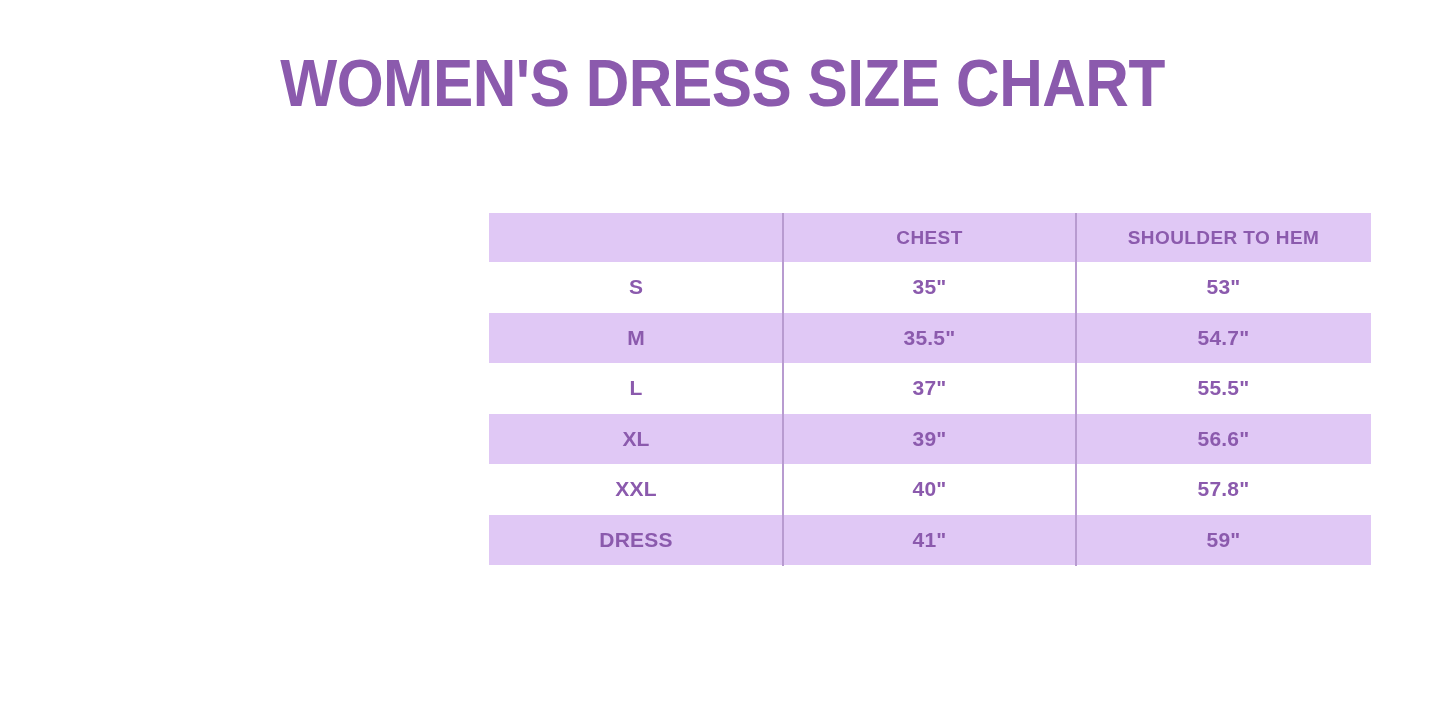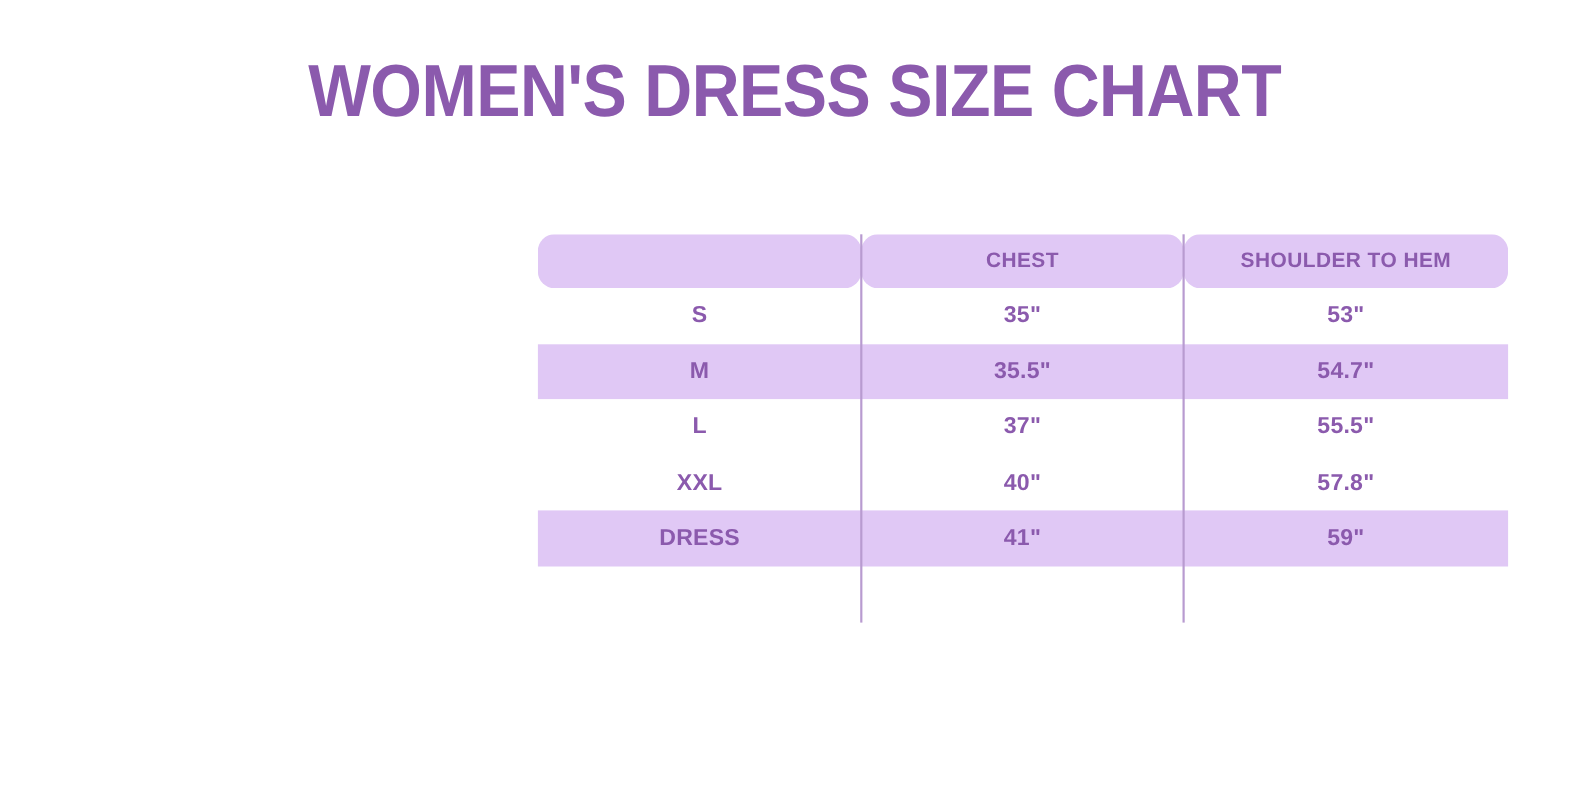--- a/index.html
+++ b/index.html
@@ -53,21 +53,20 @@
     border:0;
     padding:0;
   }
 
   
   tr.head-row { height:49px; background:#e0c8f5; }
   tr.head-row th {
     font-size:19px;
     letter-spacing:0.4px;
     height:49px;
-    border-radius:15px;
   }
   tr.head-row th.blank-head { font-size:0; }
 
   
   tr.data-row { height:50.5px; }
   tr.data-row td {
     font-size:21px;
     letter-spacing:0.2px;
     height:50.5px;
   }
@@ -117,20 +116,25 @@
         <tr class="data-row row-tint">
           <td>M</td>
           <td>35.5"</td>
           <td>54.7"</td>
         </tr>
         <tr class="data-row row-light">
           <td>L</td>
           <td>37"</td>
           <td>55.5"</td>
         </tr>
+        <tr class="data-row row-tint">
+          <td>XL</td>
+          <td>39"</td>
+          <td>56.6"</td>
+        </tr>
         <tr class="data-row row-light">
           <td>XXL</td>
           <td>40"</td>
           <td>57.8"</td>
         </tr>
         <tr class="data-row row-tint">
           <td>DRESS</td>
           <td>41"</td>
           <td>59"</td>
         </tr>

